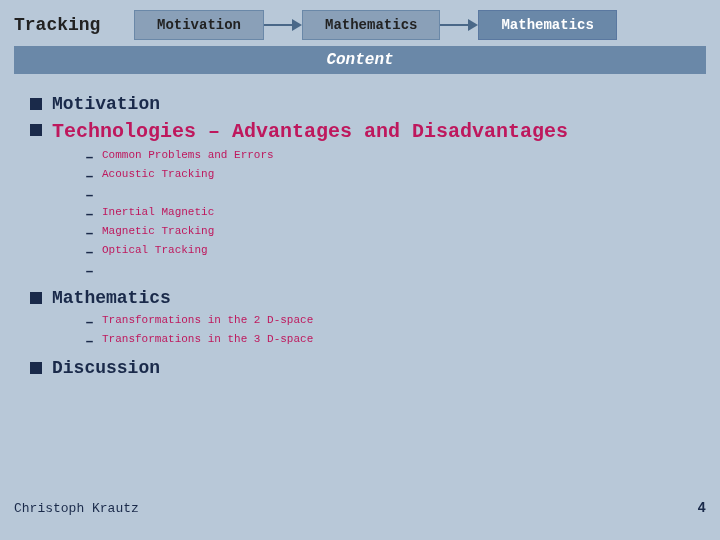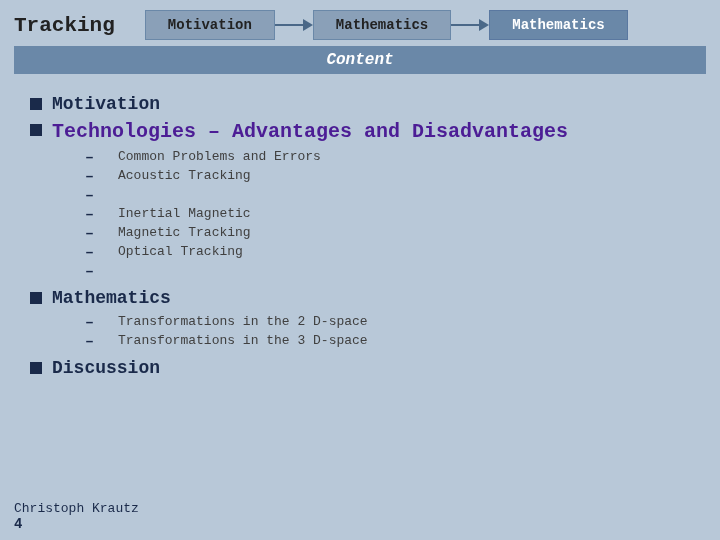--- a/index.html
+++ b/index.html
@@ -22,21 +22,21 @@
 
     
     .header {
       display: flex;
       align-items: center;
       padding: 10px 14px 0 14px;
       gap: 0;
     }
 
     .slide-title {
-      font-size: 21px;
+      font-size: 18px;
       font-weight: bold;
       color: #222;
       margin-right: 30px;
       min-width: 90px;
     }
 
     .tab {
       background: #8aa0b8;
       color: #222;
       padding: 6px 22px;
@@ -89,21 +89,21 @@
     }
 
     .bullet-text {
       font-size: 18px;
       color: #1a2a4a;
       font-weight: bold;
     }
 
     .bullet-text-large {
       font-size: 20px;
-      color: #4c1d95;
+      color: #be185d;
       font-weight: bold;
     }
 
     .sub-list {
       margin-left: 55px;
       margin-bottom: 8px;
     }
 
     .sub-item {
       display: flex;
@@ -112,34 +112,33 @@
     }
 
     .dash {
       color: #1a2a4a;
       font-size: 15px;
       margin-right: 8px;
       font-weight: bold;
     }
 
     .sub-text {
-      font-size: 13px;
-      color: #404040;
-      margin-left: 16px;
+      font-size: 11px;
+      color: #be185d;
     }
 
     
     .footer {
       position: absolute;
-      bottom: 8px;
+      bottom: 24px;
       left: 14px;
       right: 14px;
       display: flex;
       justify-content: space-between;
-      flex-direction: column;
+      align-items: center;
     }
 
     .footer-author {
       font-size: 13px;
       color: #1a2a4a;
     }
 
     .footer-page {
       font-size: 14px;
       color: #1a2a4a;

